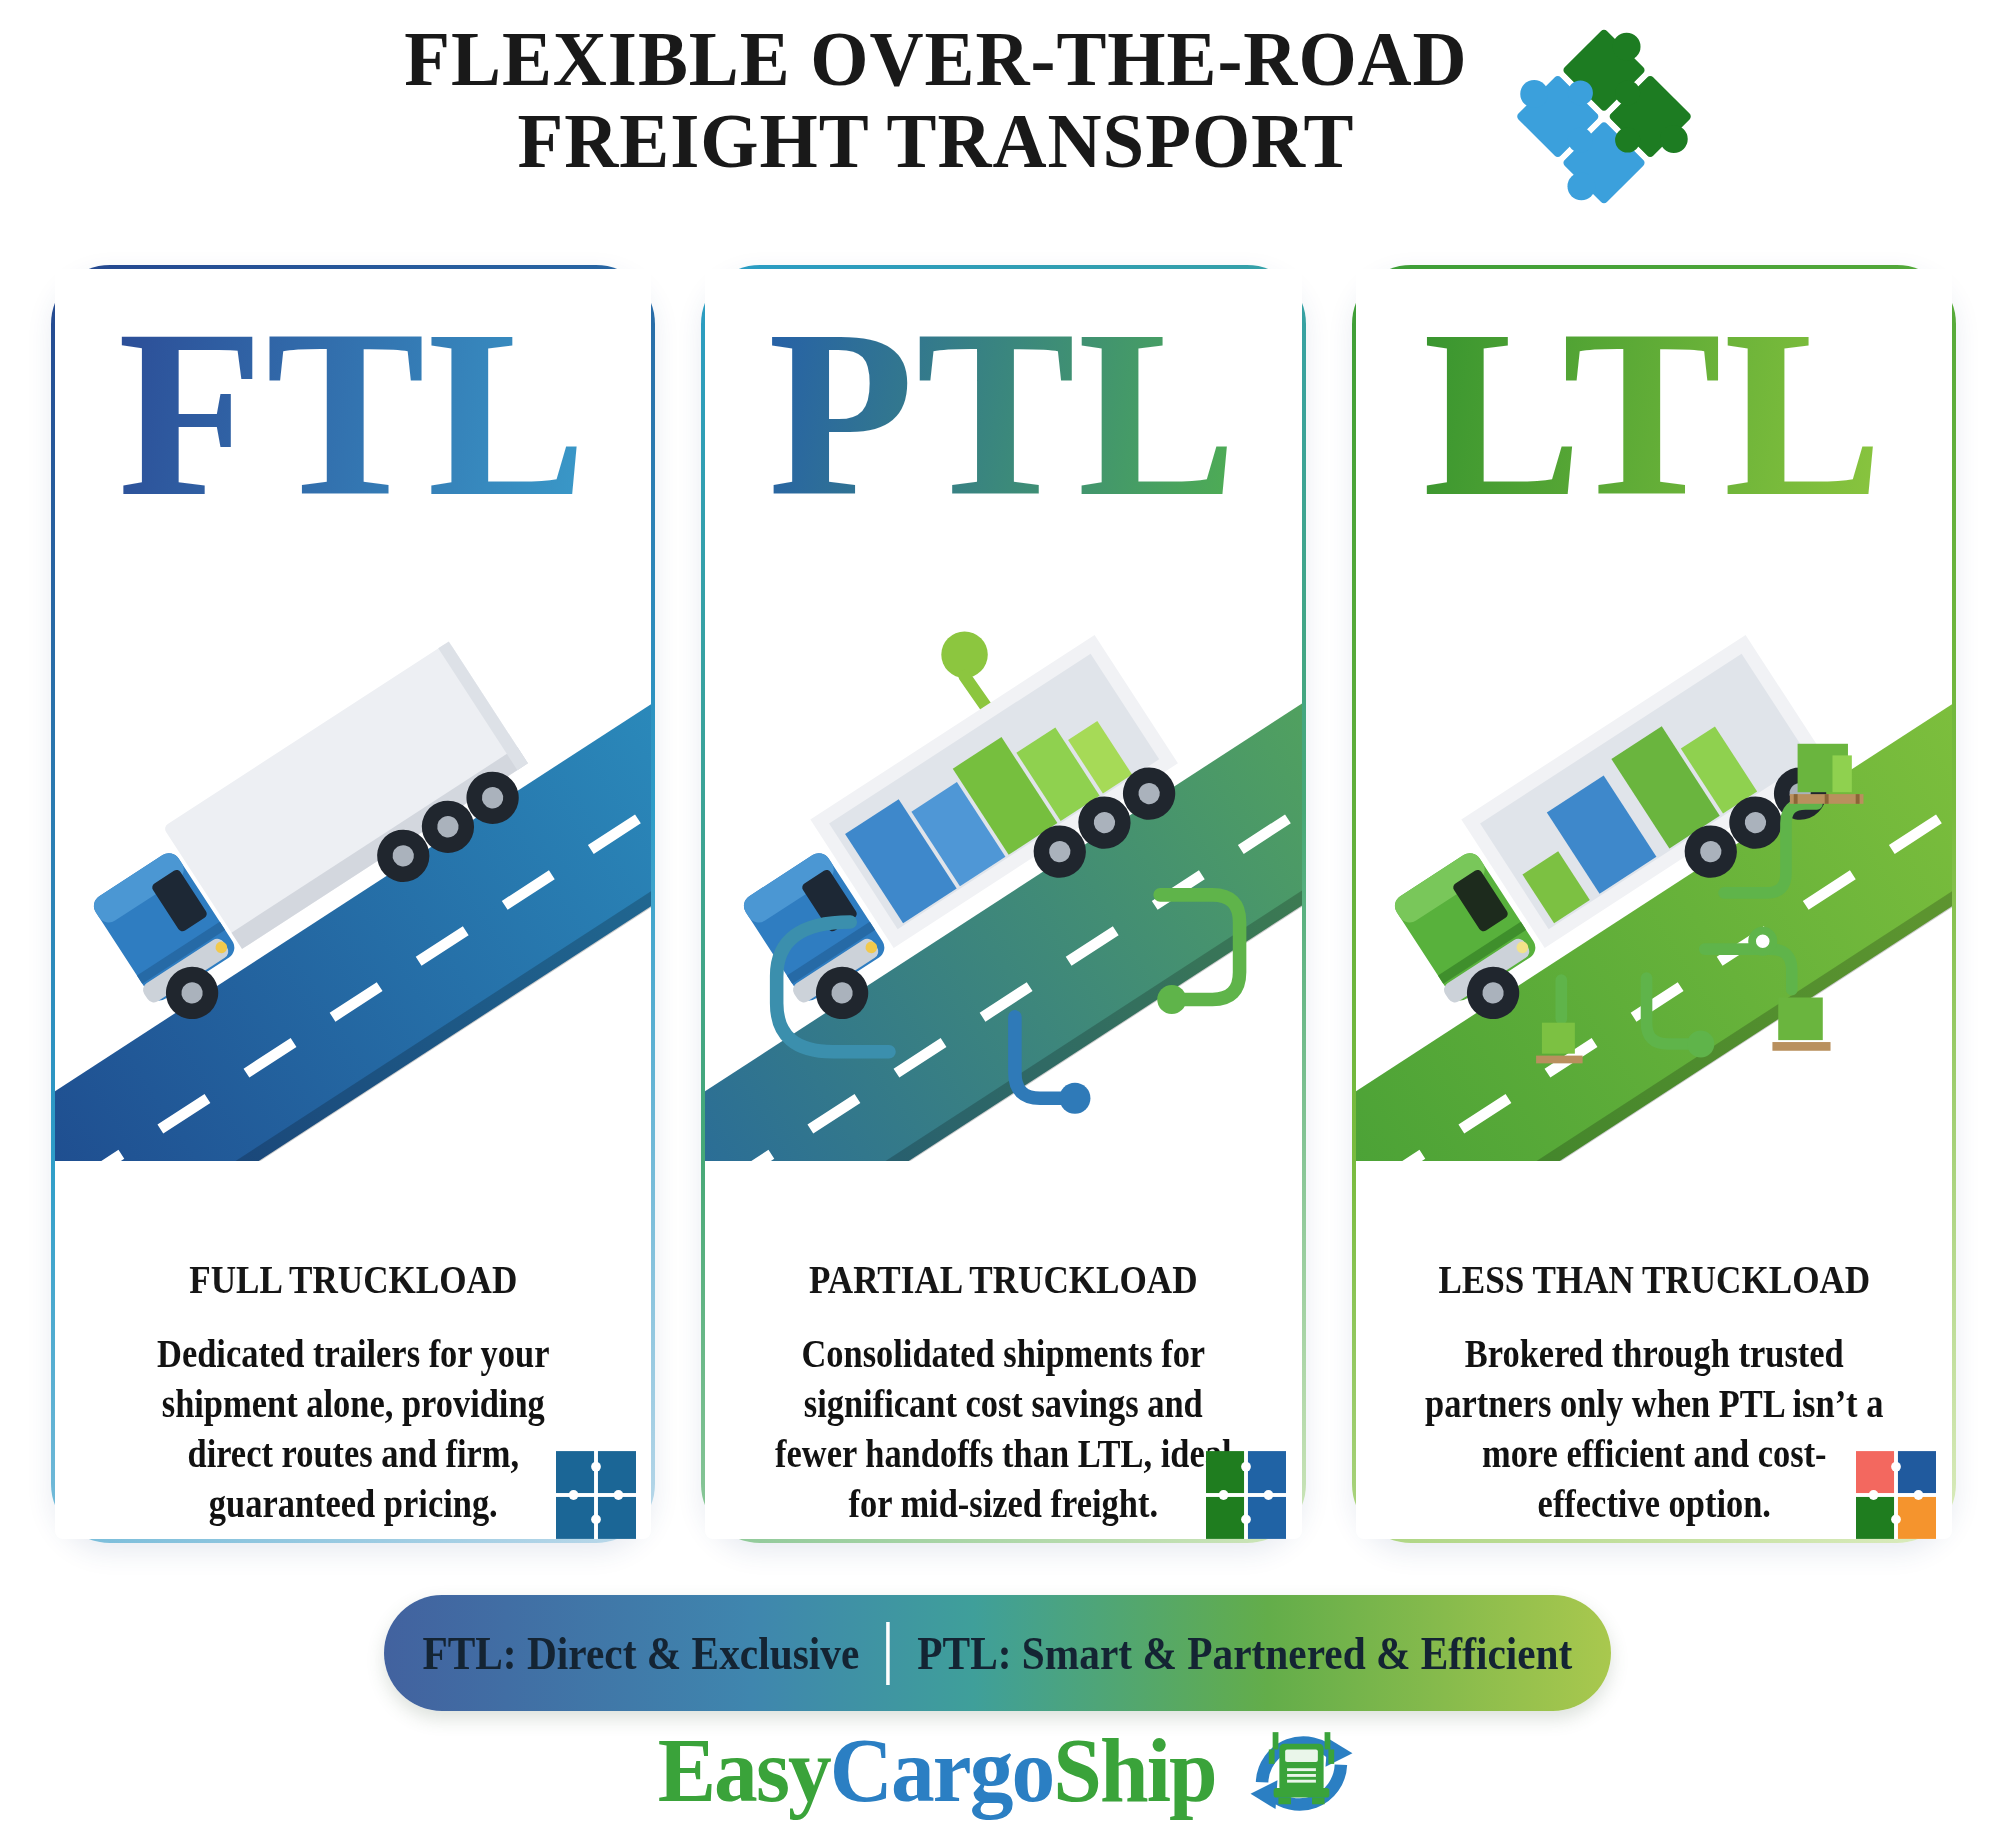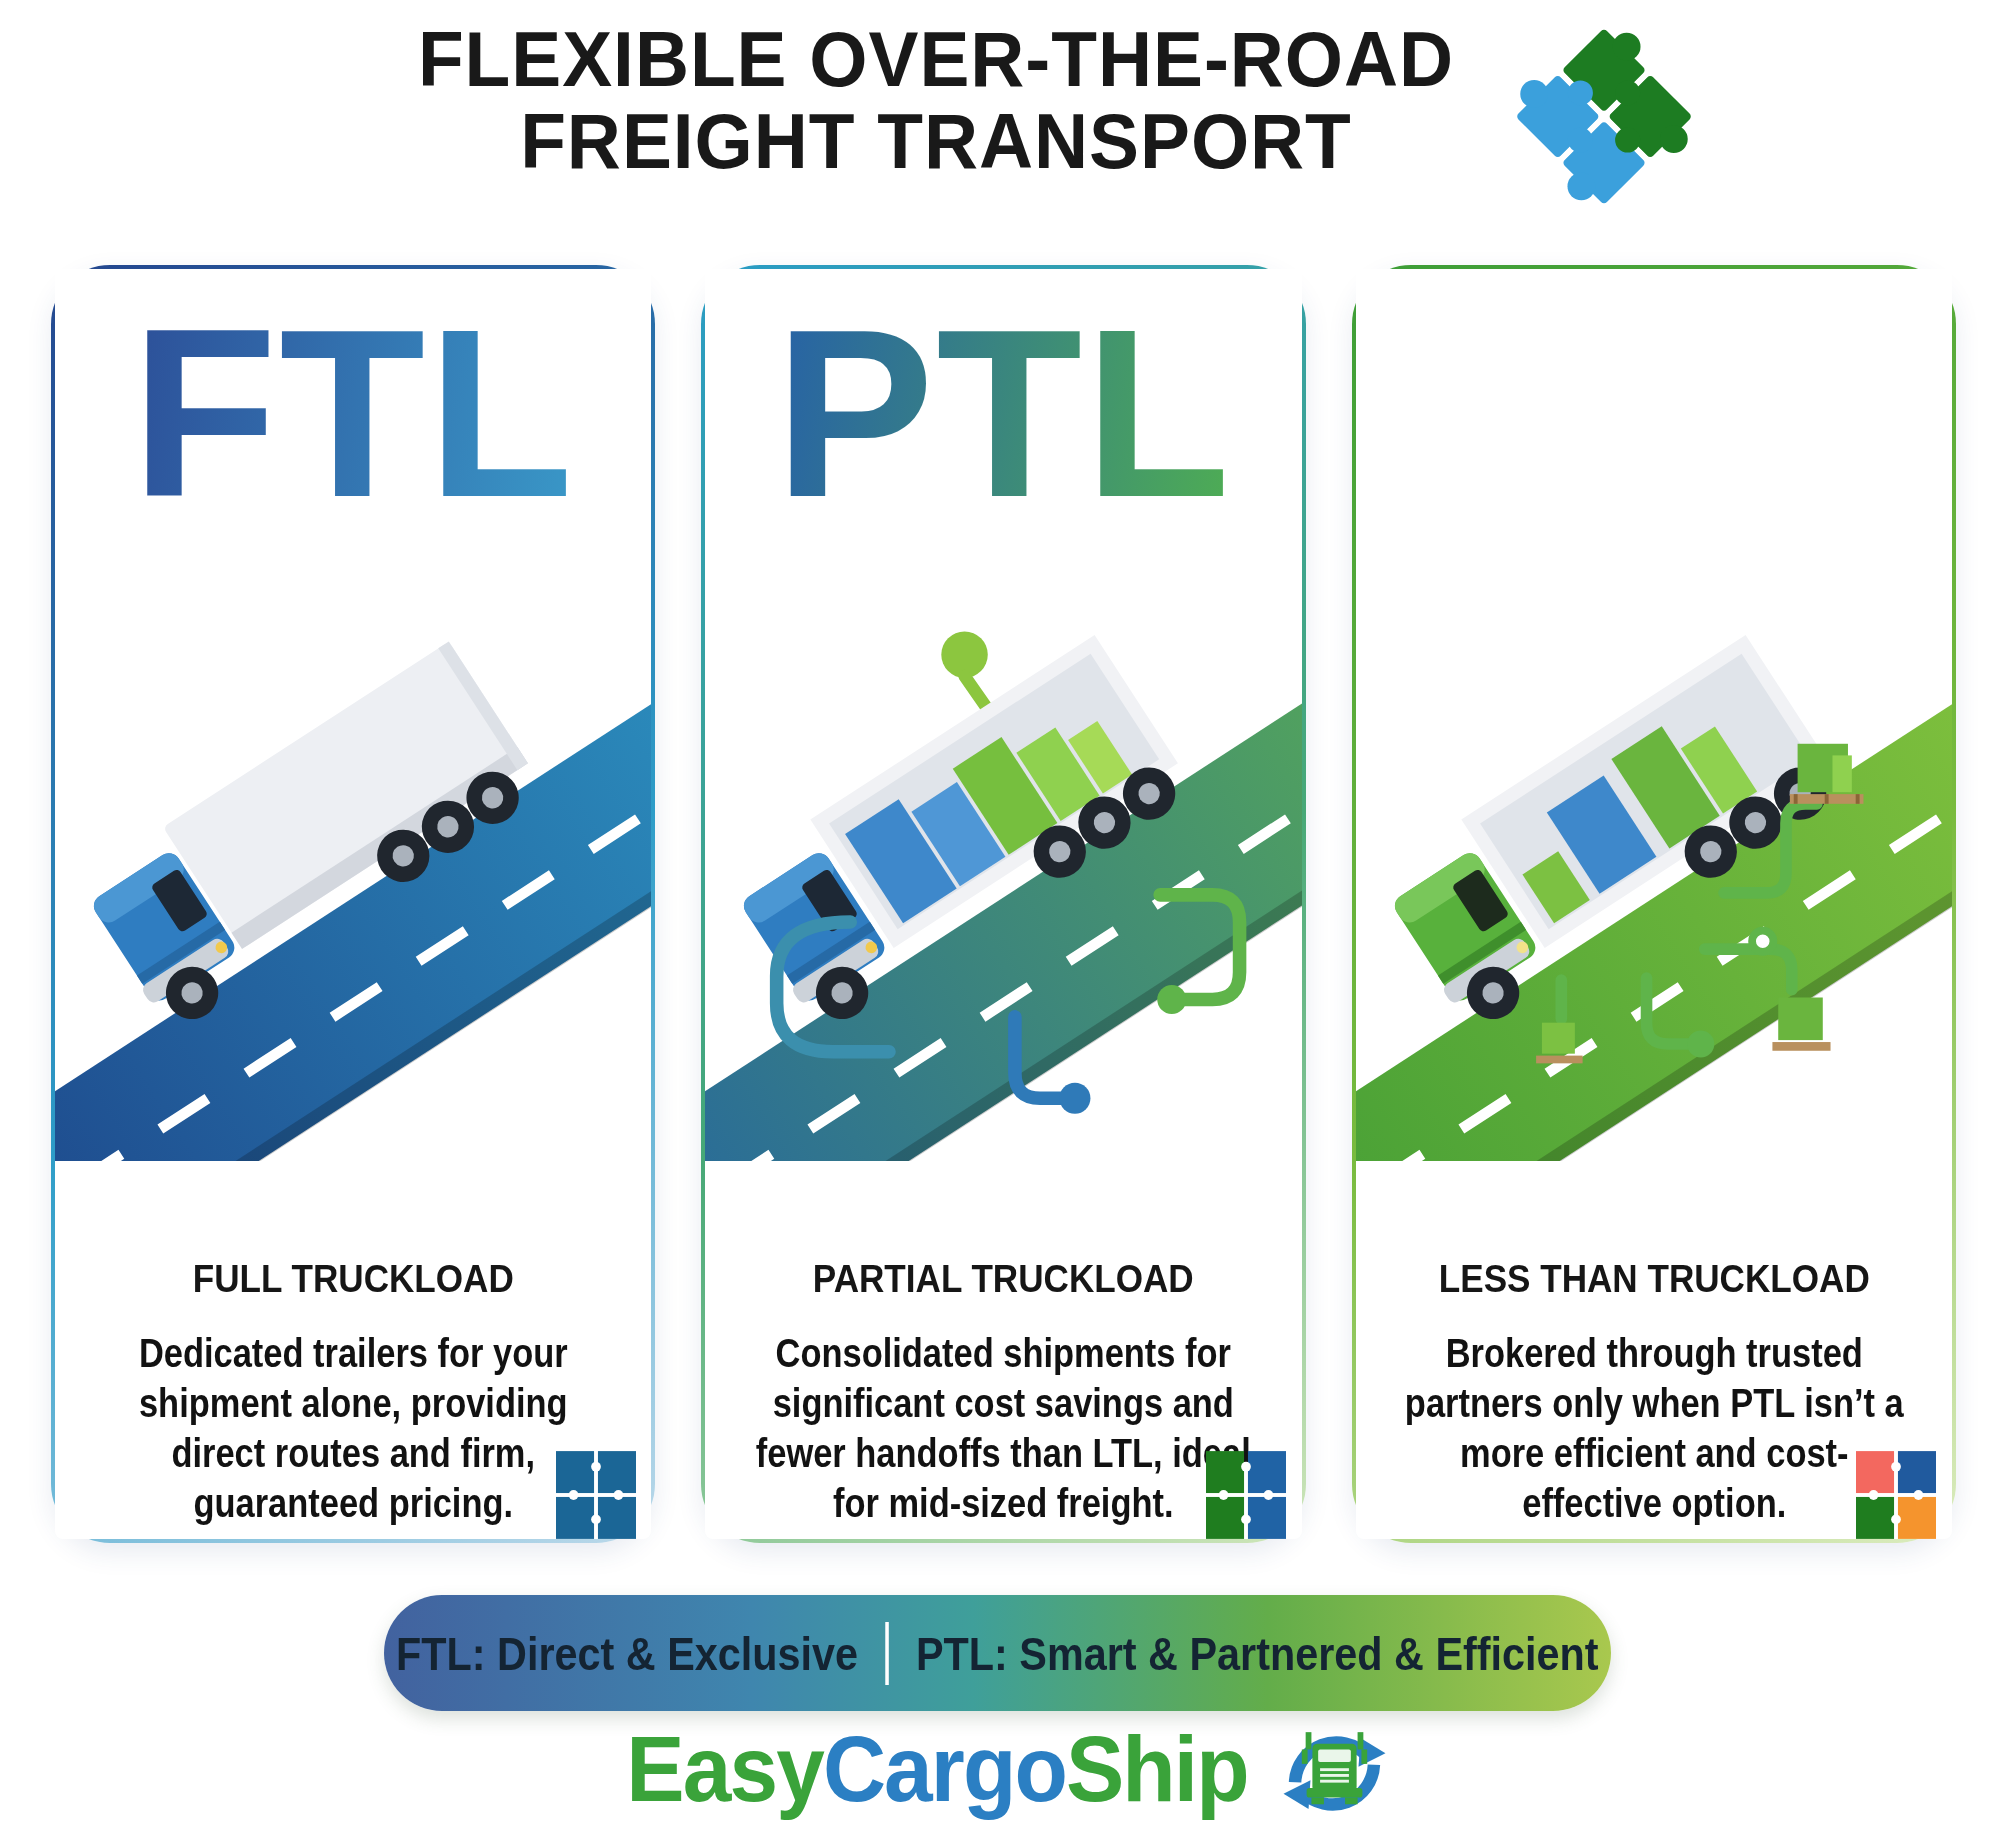--- a/index.html
+++ b/index.html
@@ -1,17 +1,17 @@
 <!DOCTYPE html>
 <html><head>
 <meta charset="utf-8">
 <style>
   html,body{margin:0;padding:0;background:#fff;}
   .stage{position:relative;width:2007px;height:1847px;background:#ffffff;overflow:hidden;
-         font-family:Liberation Sans, sans-serif;}
+         font-family:Liberation Serif, serif;}
   
   .title{position:absolute;top:17.6px;left:59px;width:1754px;text-align:center;
          font-weight:900;font-size:78px;line-height:1.06;color:#191919;letter-spacing:1px;
          transform:scaleX(0.96);}
   .title-puzzle{position:absolute;left:1468px;top:3.9px;width:272px;height:225px;}
   
   .cards{position:absolute;top:265px;left:51px;width:1905px;display:flex;gap:46px;}
   .card{flex:1;height:1270px;border-radius:59px;padding:3.9px;box-shadow:0 9.8px 25.5px rgba(40,70,130,0.10);}
   .card.c1{background:linear-gradient(150deg,#24468e 0%,#2e9dc8 55%,#bcd9ea 100%);}
   .card.c2{background:linear-gradient(150deg,#2a9cc5 0%,#47a877 55%,#cfe6b9 100%);}
@@ -213,20 +213,21 @@
               <circle cx="41" cy="70" r="5"></circle>
           <circle cx="18" cy="45" r="5"></circle>
               <circle cx="64" cy="45" r="5"></circle>
             </g>
         </svg>
       </div>
     </div>
 
     <div class="card c3">
       <div class="card-inner">
+        <div class="acronym">LTL</div>
 
         <div class="illus">
           <svg viewBox="0 0 616 615">
             <defs>
               <linearGradient id="road3" x1="0" y1="0" x2="1" y2="0">
                 <stop offset="0" stop-color="#3f9b35"></stop>
                   <stop offset="1" stop-color="#8fc93f"></stop>
               </linearGradient>
             </defs>
             <g transform="rotate(-33 308 305)">

